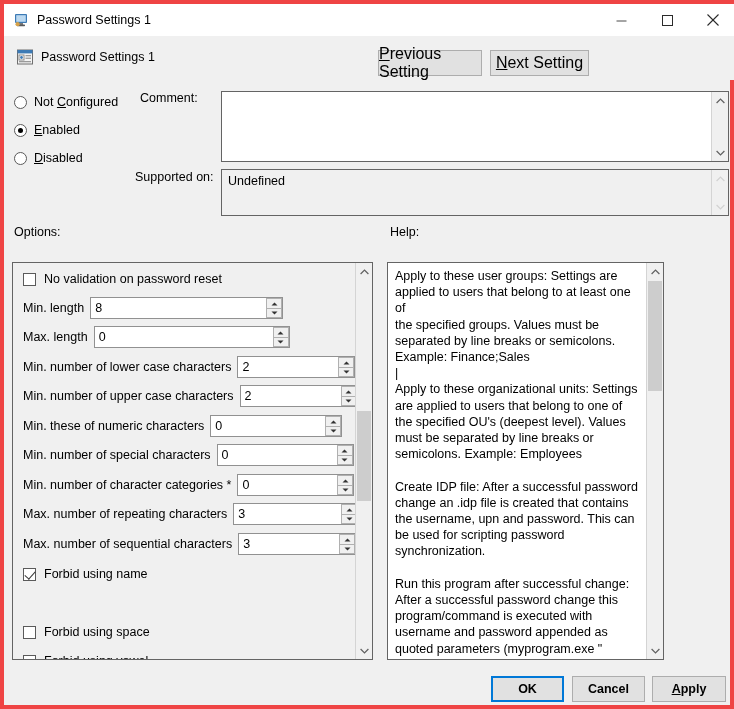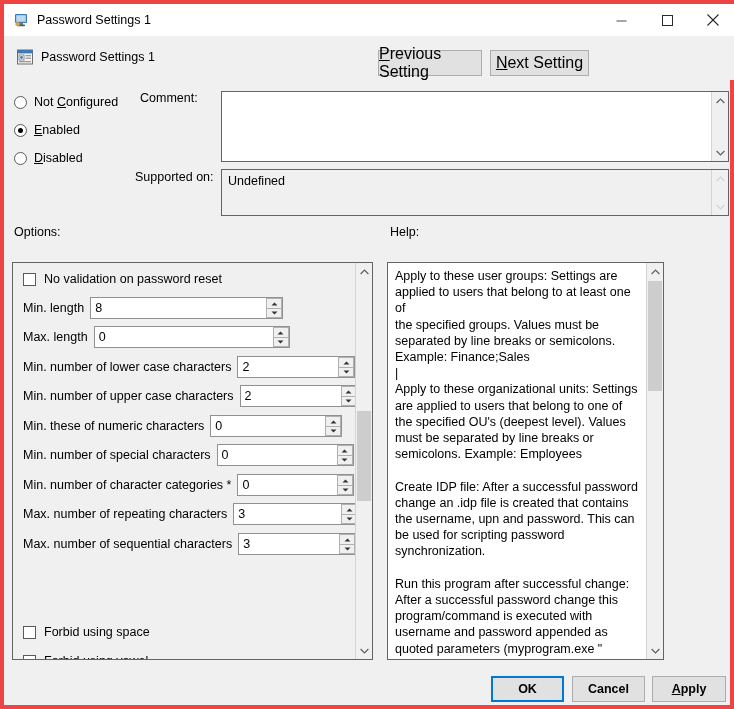--- a/index.html
+++ b/index.html
@@ -447,20 +447,26 @@
               <div>
                   <svg width="7" height="4" viewBox="0 0 7 4">
                     <path d="M0.5 0.6 L3.5 3.4 L6.5 0.6 Z" fill="#333"></path>
                   </svg>
                 </div>
             </span>
           </span>
         </div>
       </div>
 
+      <div class="opt-row" style="top:297px">
+        <div class="cb-row">
+          <span class="checkbox on"></span>
+          <span class="cb-lbl">Forbid using name</span>
+        </div>
+      </div>
 
 
       <div class="opt-row" style="top:355px">
         <div class="cb-row">
           <span class="checkbox"></span>
           <span class="cb-lbl">Forbid using space</span>
         </div>
       </div>
 
       <div class="opt-row" style="top:384px">

